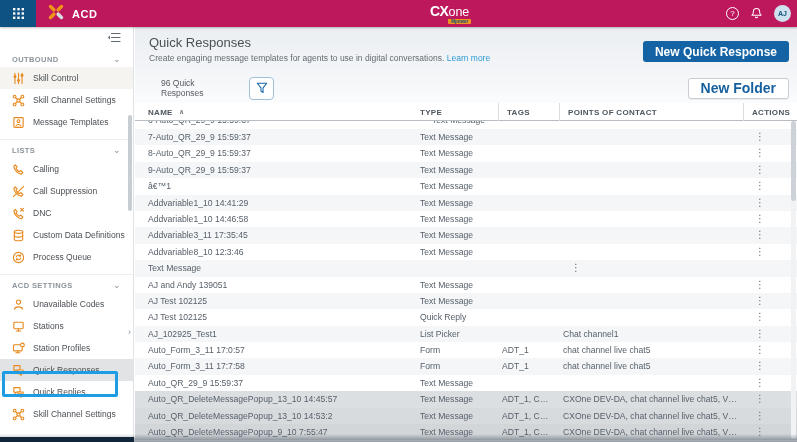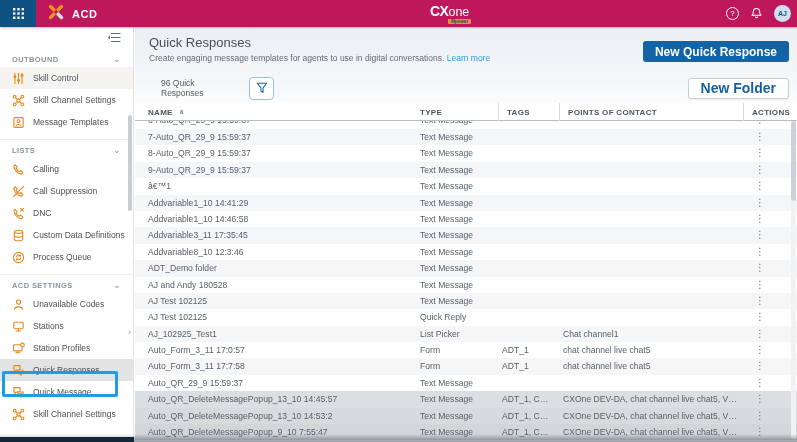--- a/index.html
+++ b/index.html
@@ -69,21 +69,21 @@
   .grid-cols { display:grid; grid-template-columns:272px 82px 61px 184px 1fr; padding-left:13px; }
   .thead { position:absolute; left:0; right:0; top:76px; height:18px; background:#fff;
            border-bottom:1px solid #b7bdc3; align-items:center; }
   .th { font-size:8px; font-weight:bold; color:#4e565e; letter-spacing:.3px; display:flex; align-items:center;
         height:18px; cursor:pointer; }
   .th .sort-caret { color:#7e868e; font-size:7px; margin-left:6px; }
   .th.bdr { border-left:1px solid #d9dde1; padding-left:8px; margin-left:-4px; }
   .tbody { position:absolute; left:0; right:0; top:94px; bottom:0; overflow:hidden; }
   .row { height:16.4px; align-items:center; background:#fff; cursor:pointer; }
   .row:nth-child(even) { background:#f4f6f8; }
-  .row.partial { height:8px; overflow:hidden; }
+  .row.partial { height:8px; overflow:hidden;gap:12px; }
   .row.partial .cell { margin-top:-9px; }
   .row.d1 { background:#dcdfe2; }
   .row.d2 { background:#d8dbde; }
   .row.d3 { background:#d3d6d9; }
   .cell { font-size:8.6px; color:#57606a; white-space:nowrap; overflow:hidden; text-overflow:ellipsis;
           padding-right:10px; line-height:16.4px; }
   .cell.actions { overflow:visible; padding-left:6px; }
   .dots { width:14px; height:14px; display:flex; align-items:center; justify-content:center;
           color:#6b737b; font-size:10px; cursor:pointer; letter-spacing:0; }
   .main-scroll { position:absolute; right:1px; top:94px; bottom:3px; width:5px; background:#f0f2f4; border-radius:3px; }
@@ -294,21 +294,21 @@
           <span>Quick Responses</span>
         </div>
         <div class="nav-item">
           <span class="nav-icon">
             <svg viewBox="0 0 14 14" fill="none" stroke="#e8891d" stroke-width="1.2" stroke-linecap="round" stroke-linejoin="round">
               <path d="M2 1.8h6.6v4.6H5.2L3.2 8.2V6.4H2z"></path>
               <path d="M6.4 6.4h5.6v4H9.8v1.8l-1.8-1.8H6.4z" fill="#fff"></path>
               <line x1="7.6" y1="8.4" x2="10.8" y2="8.4"></line>
             </svg>
           </span>
-          <span>Quick Message</span>
+          <span>Quick Replies</span>
         </div>
         <div class="nav-item">
           <span class="nav-icon">
             <svg viewBox="0 0 14 14" fill="none" stroke="#e8891d" stroke-width="1.2" stroke-linecap="round" stroke-linejoin="round">
               <line x1="7" y1="7" x2="2.8" y2="2.8"></line>
               <line x1="7" y1="7" x2="11.2" y2="2.8"></line>
               <line x1="7" y1="7" x2="2.8" y2="11.2"></line>
               <line x1="7" y1="7" x2="11.2" y2="11.2"></line>
               <circle cx="7" cy="7" r="1.7" fill="#fff"></circle>
               <circle cx="2.8" cy="2.8" r="1.5" fill="#fff"></circle>
@@ -441,30 +441,29 @@
       <div class="row grid-cols">
         <div class="cell cell-name">Addvariable8_10 12:3:46</div>
         <div class="cell cell-type">Text Message</div>
         <div class="cell cell-tags"></div>
         <div class="cell cell-poc"></div>
         <div class="cell actions">
           <div class="dots">⋮</div>
         </div>
       </div>
       <div class="row grid-cols">
-        <div class="cell cell-name">ADT_Demo folder</div>
-        <div class="cell cell-type">Text Message</div>
-        <div class="cell cell-tags"></div>
-        <div class="cell cell-poc"></div>
-        <div class="cell actions">
-          <div class="dots">⋮</div>
-        </div>
-      </div>
-      <div class="row grid-cols">
-        <div class="cell cell-name">AJ and Andy 180528</div>
+        <div class="cell cell-type">Text Message</div>
+        <div class="cell cell-tags"></div>
+        <div class="cell cell-poc"></div>
+        <div class="cell actions">
+          <div class="dots">⋮</div>
+        </div>
+      </div>
+      <div class="row grid-cols">
+        <div class="cell cell-name">AJ and Andy 139051</div>
         <div class="cell cell-type">Text Message</div>
         <div class="cell cell-tags"></div>
         <div class="cell cell-poc"></div>
         <div class="cell actions">
           <div class="dots">⋮</div>
         </div>
       </div>
       <div class="row grid-cols">
         <div class="cell cell-name">AJ Test 102125</div>
         <div class="cell cell-type">Text Message</div>

